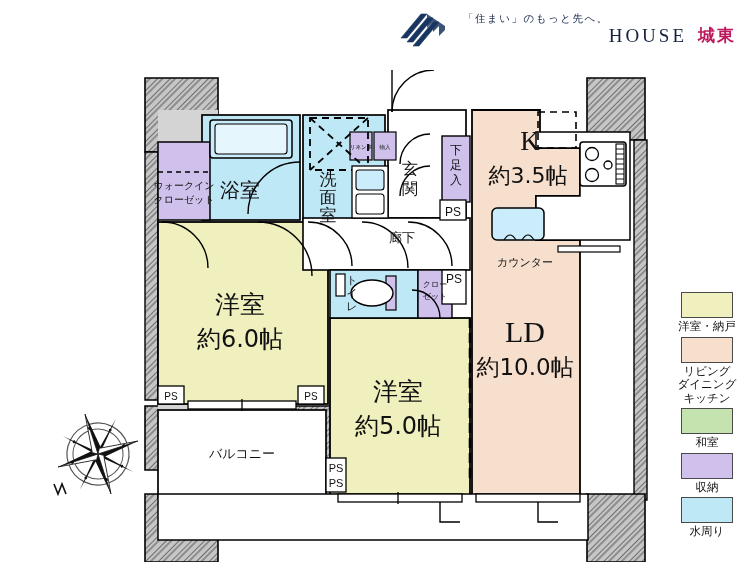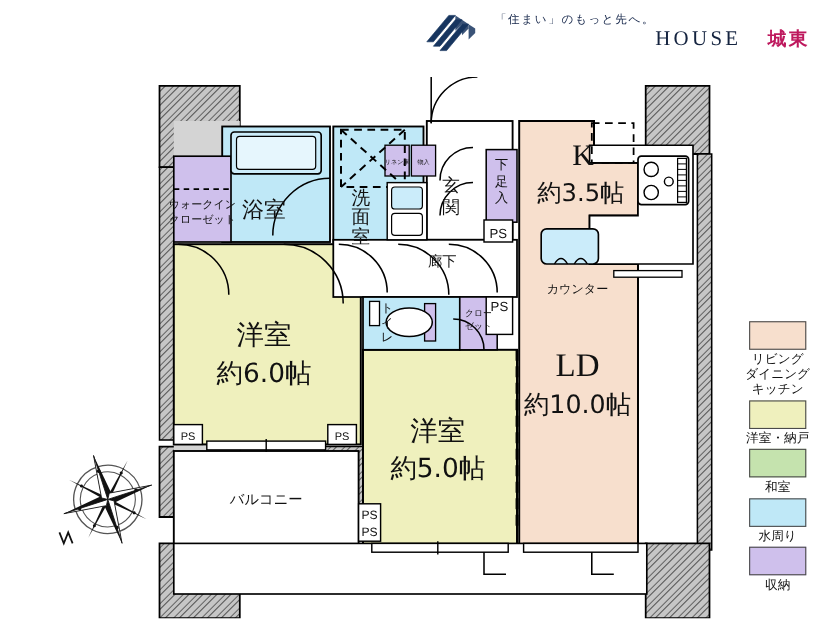--- a/index.html
+++ b/index.html
@@ -14,21 +14,21 @@
   }
   .root{position:absolute;inset:0;}
 
   
   .header{position:absolute;left:0;top:0;width:750px;height:72px;}
   .logo-wrap{position:absolute;right:14px;top:8px;display:flex;align-items:center;gap:10px;}
   .logo-mark{width:56px;height:42px;}
   .logo-text{display:flex;flex-direction:row;line-height:1;}
   .tagline{font-size:10.5px;letter-spacing:1.5px;color:#15264a;margin-bottom:5px;font-family:"DejaVu Sans",sans-serif;}
   .brand1{font-size:19px;letter-spacing:3px;color:#14233f;font-weight:400;font-family:"Liberation Serif",serif;}
-  .brandrow{display:flex;align-items:flex-end;gap:24px;margin-top:13px;}
+  .brandrow{display:flex;align-items:center;gap:11px;margin-top:13px;}
   .brand2{font-size:19px;letter-spacing:3px;color:#14233f;font-family:"Liberation Serif",serif;}
   .brand3{font-size:17px;letter-spacing:2px;color:#be185d;font-family:"DejaVu Sans",sans-serif;font-weight:bold;}
 
   
   .plan{position:absolute;left:140px;top:70px;width:512px;height:492px;}
   .plan svg{display:block;}
 
   
   .compass{position:absolute;left:48px;top:404px;width:100px;height:100px;}
 
@@ -327,43 +327,43 @@
             <circle cx="69" cy="69" r="1.4"></circle>
         </g>
       </g>
       <path d="M6,80 l4,10 l4,-10 l4,10" fill="none" stroke="#111" stroke-width="1.6"></path>
     </svg>
   </div>
 
   <div class="legend">
 
     <div class="legend-item">
+      <div class="swatch" style="background:#eff0bd"></div>
+      <div class="legend-label">洋室・納戸</div>
+    </div>
+
+    <div class="legend-item">
       <div class="swatch" style="background:#f7dfcd"></div>
       <div class="legend-label">
         <div>リビング</div>
         <div>ダイニング</div>
         <div>キッチン</div>
       </div>
     </div>
 
     <div class="legend-item">
-      <div class="swatch" style="background:#eff0bd"></div>
-      <div class="legend-label">洋室・納戸</div>
-    </div>
-
-    <div class="legend-item">
       <div class="swatch" style="background:#c5e3ae"></div>
       <div class="legend-label">和室</div>
     </div>
 
     <div class="legend-item">
+      <div class="swatch" style="background:#cfc0ec"></div>
+      <div class="legend-label">収納</div>
+    </div>
+
+    <div class="legend-item">
       <div class="swatch" style="background:#bfe8f7"></div>
       <div class="legend-label">水周り</div>
     </div>
 
-    <div class="legend-item">
-      <div class="swatch" style="background:#cfc0ec"></div>
-      <div class="legend-label">収納</div>
-    </div>
-
   </div>
 
 </div>
 
 </body></html>

